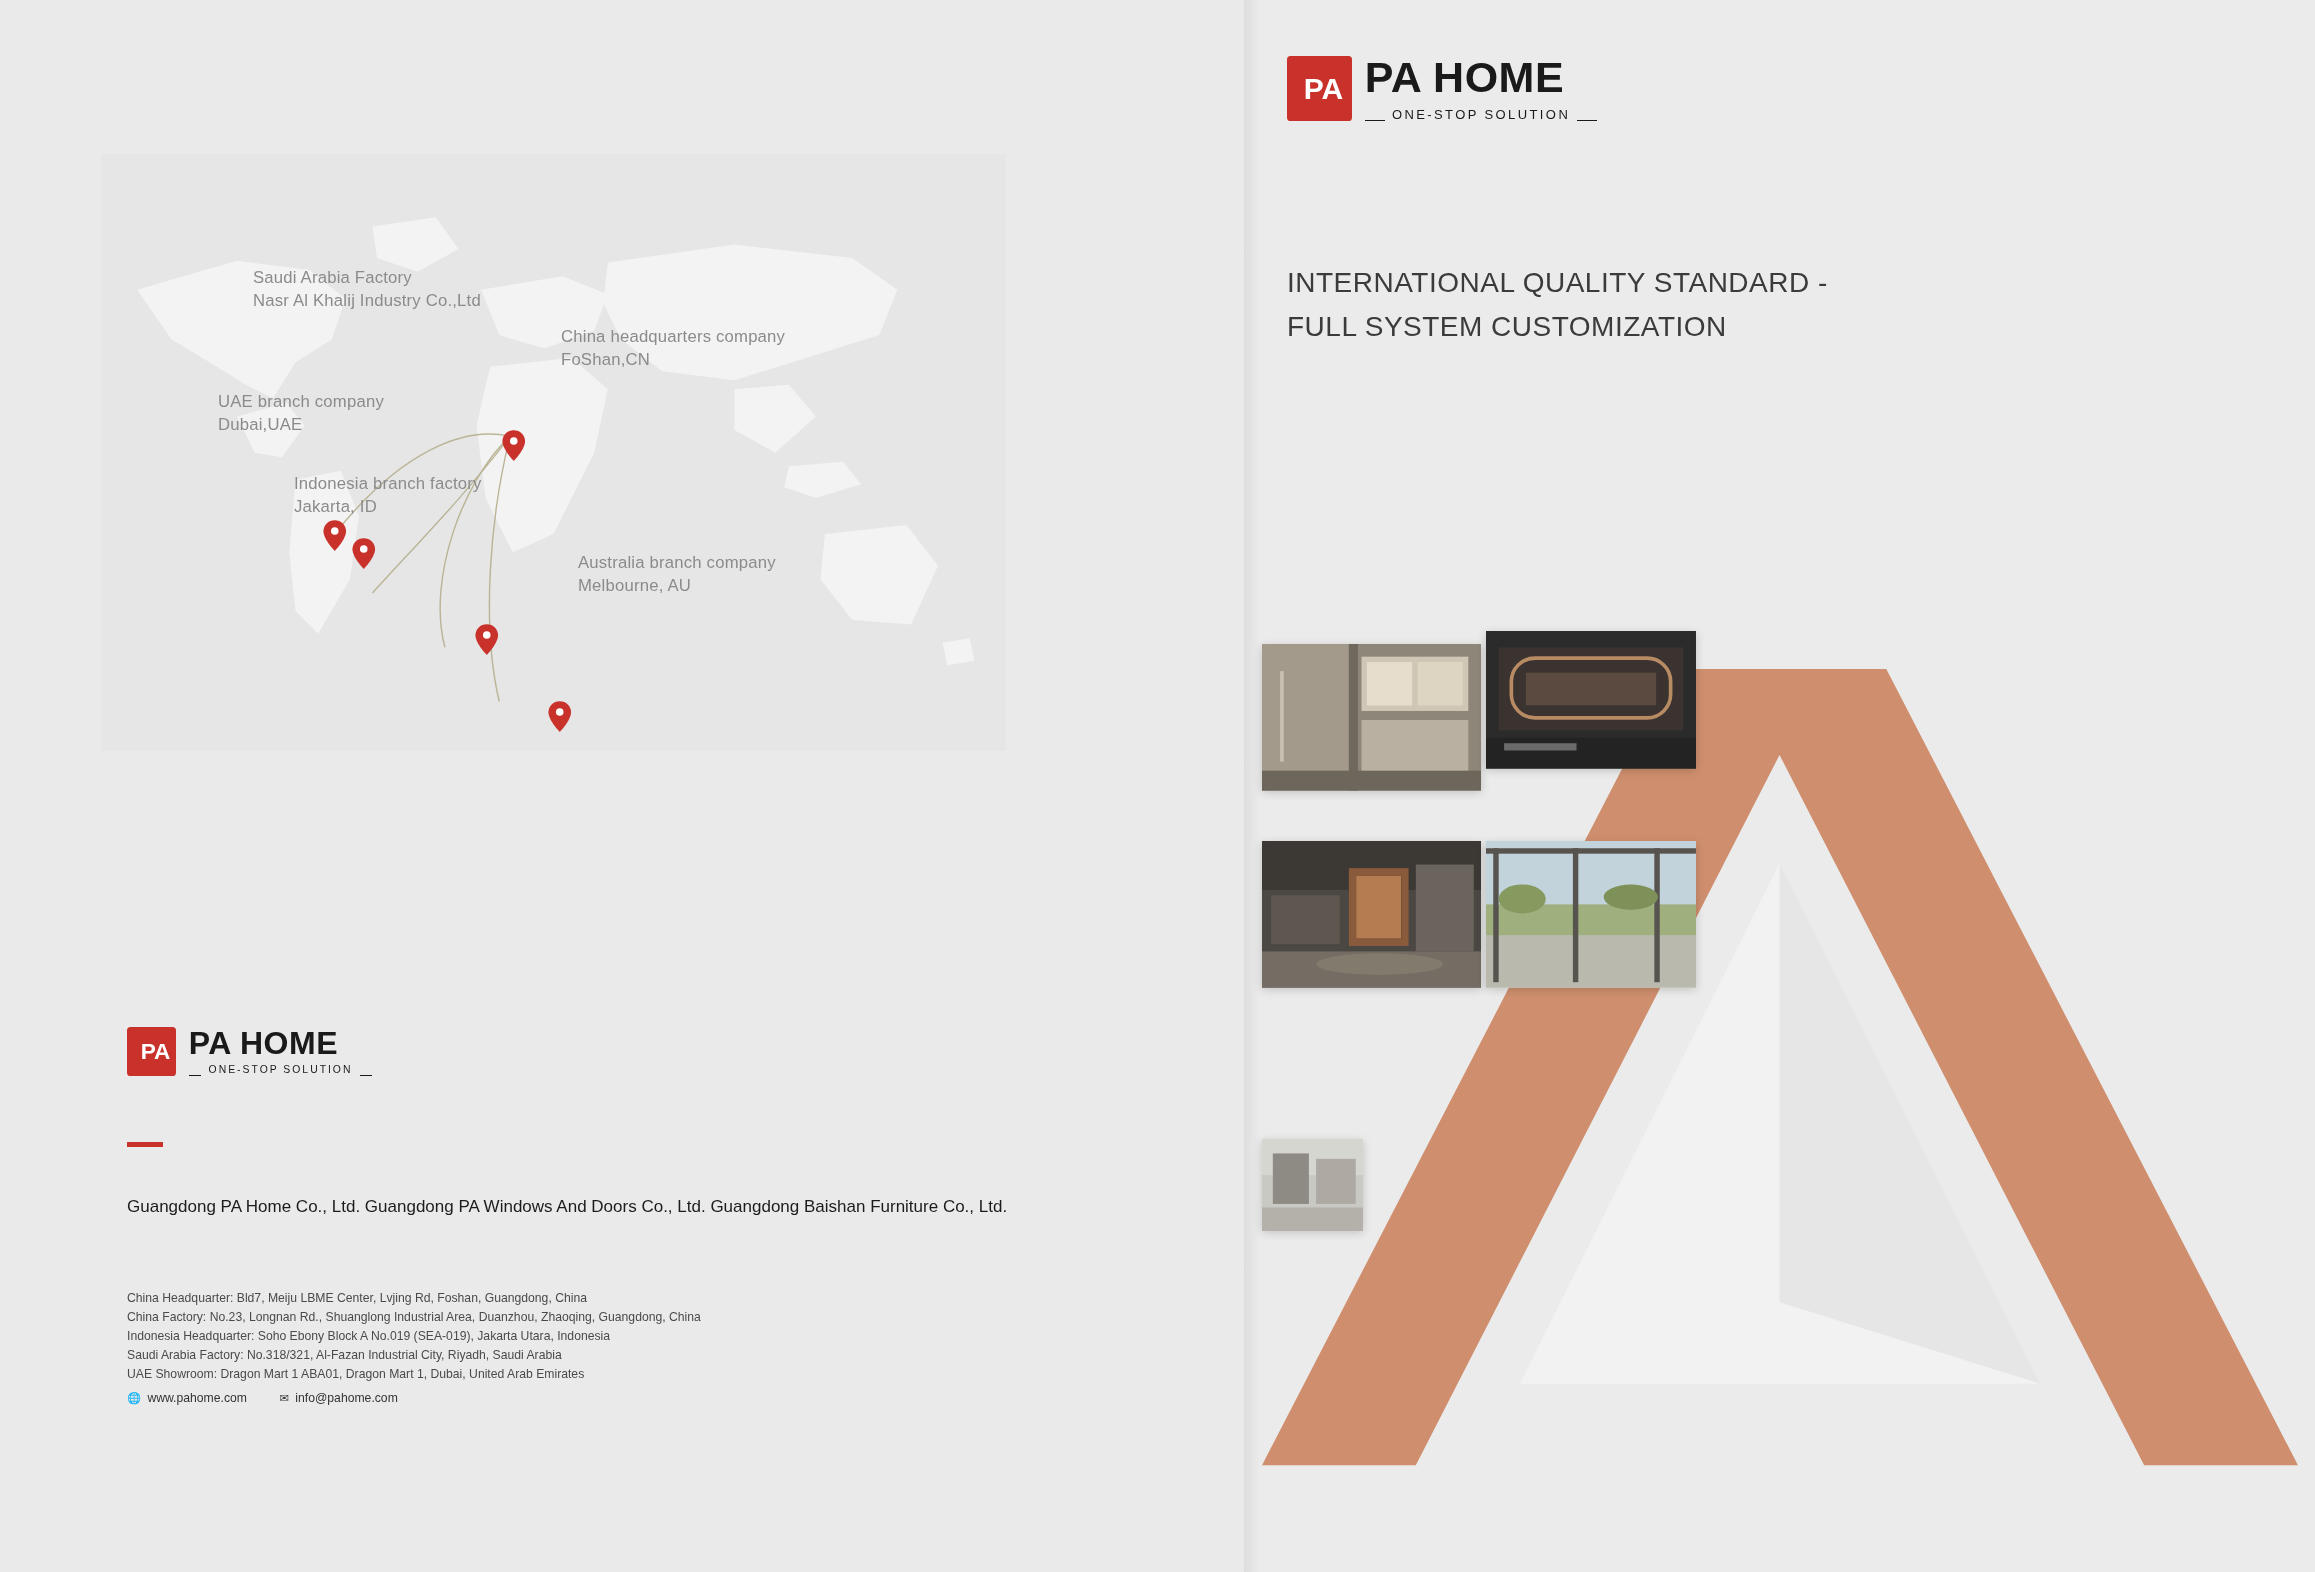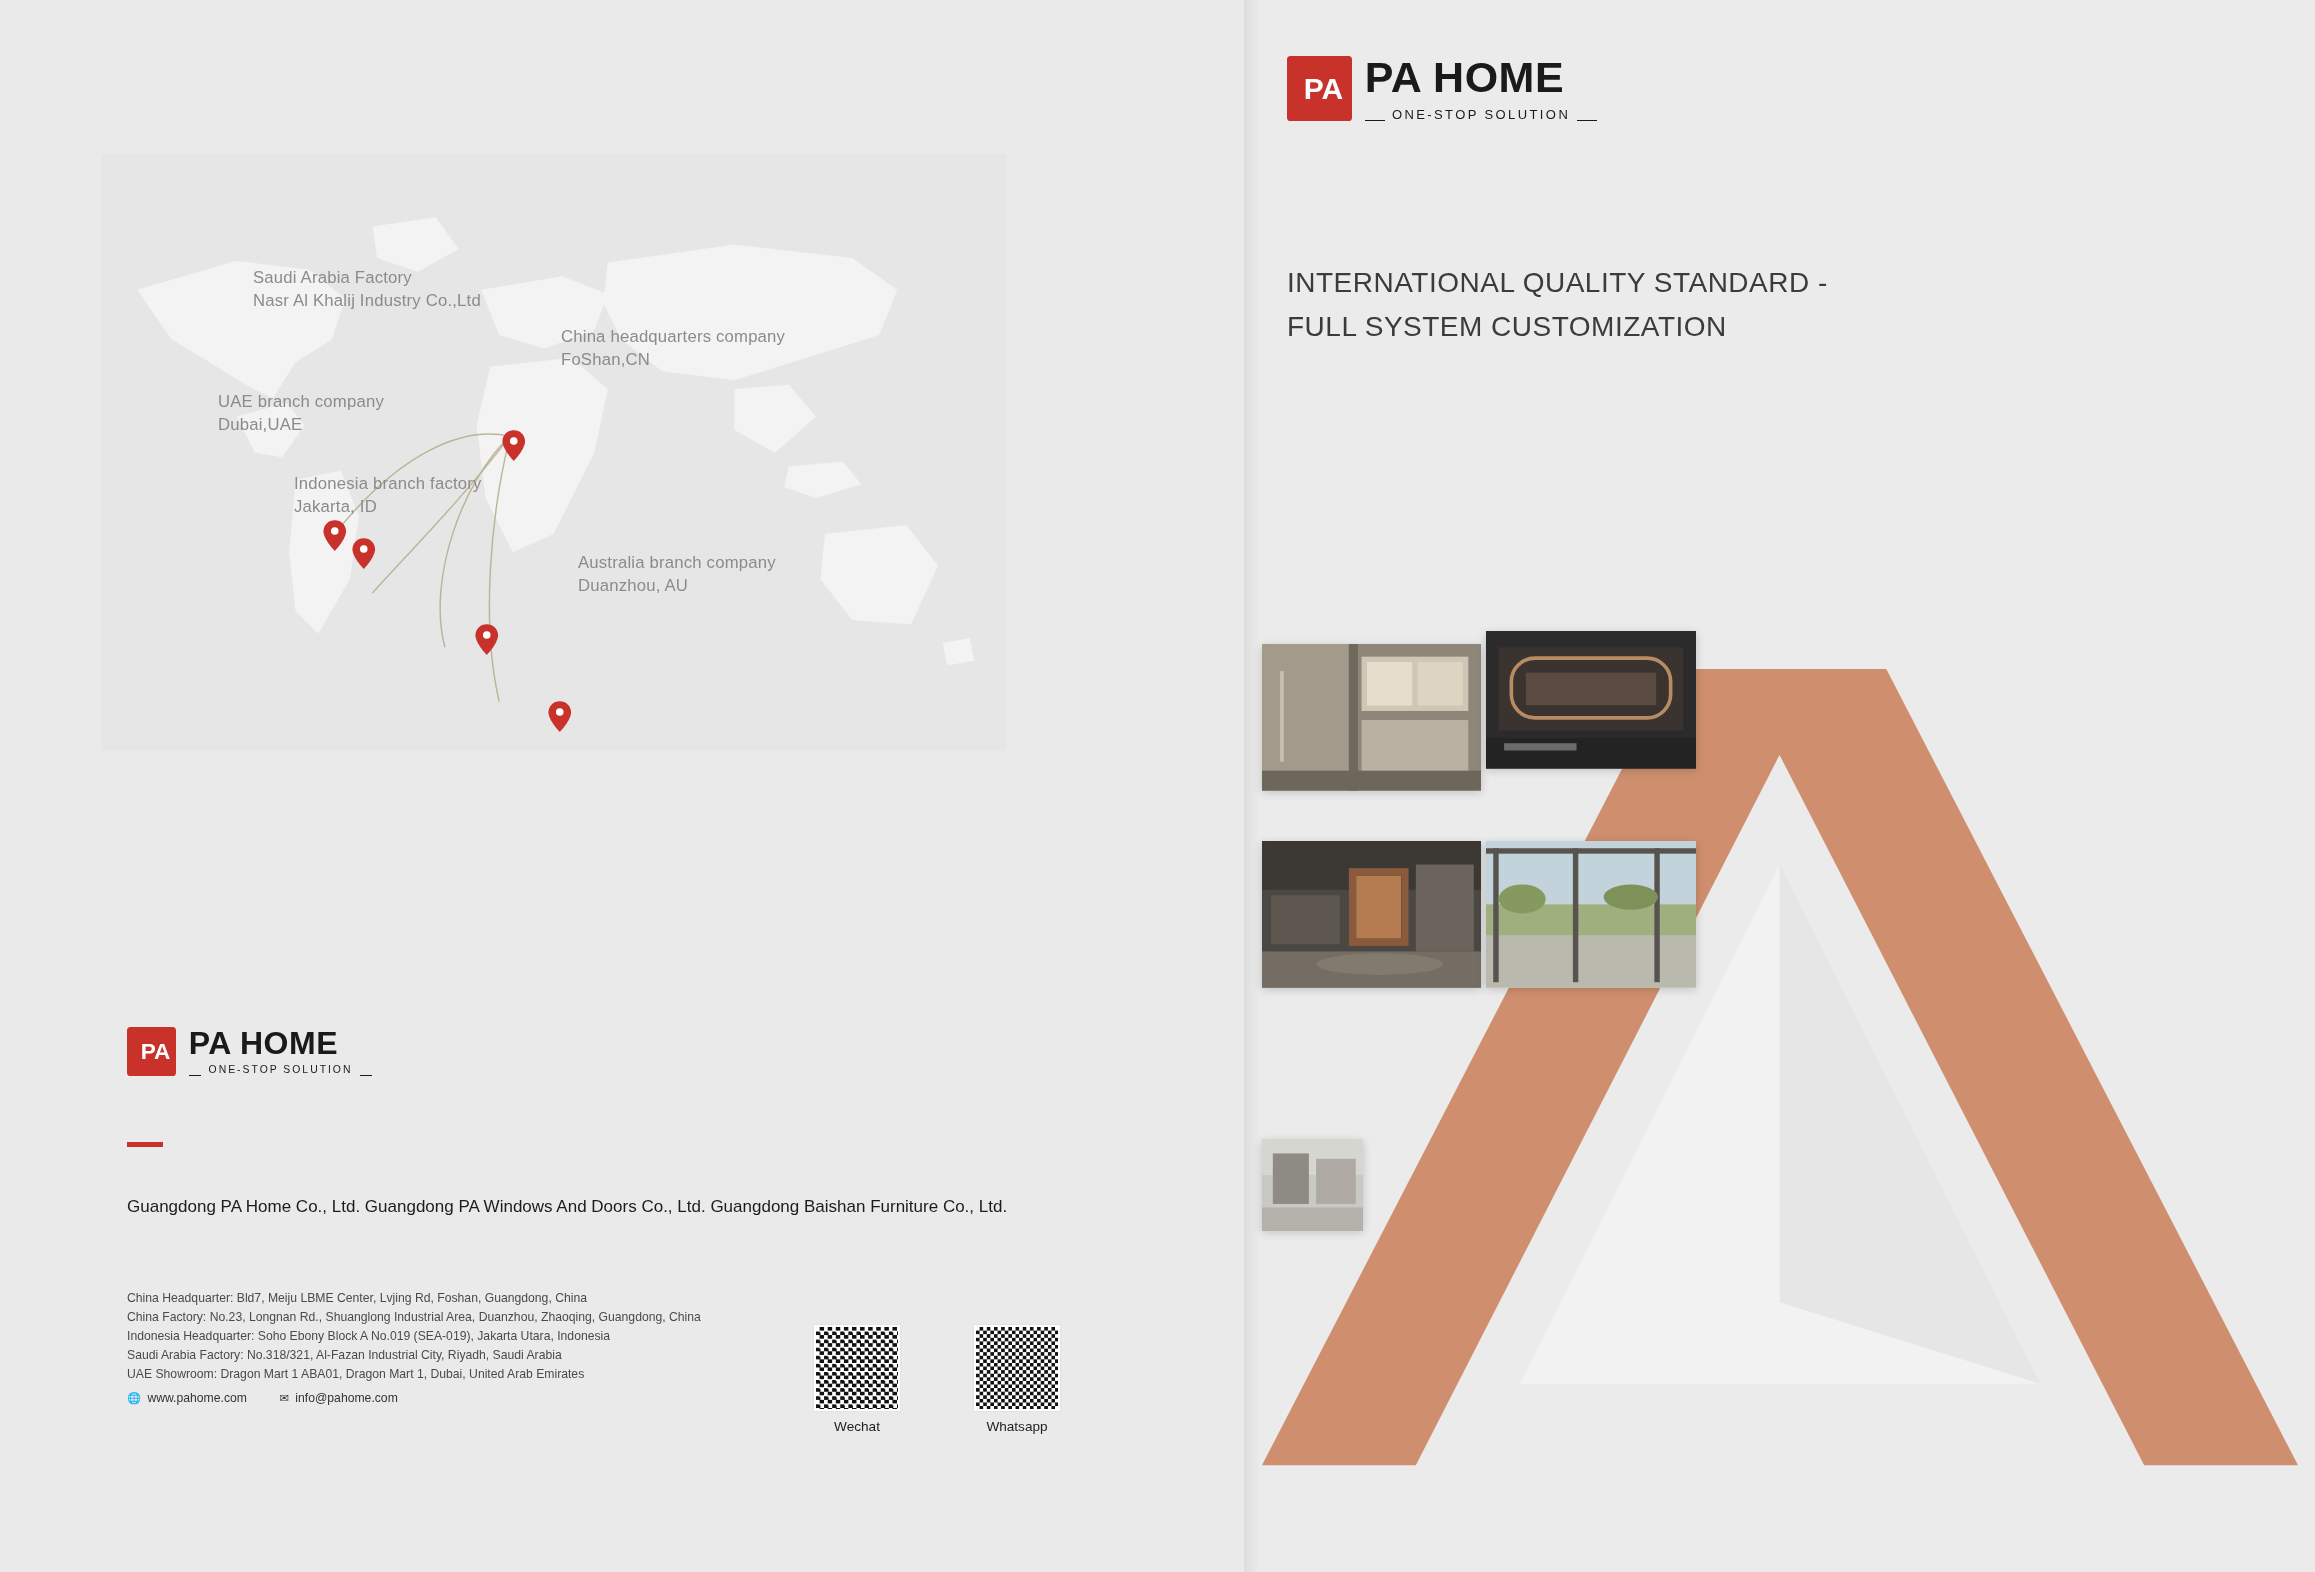--- a/index.html
+++ b/index.html
@@ -274,21 +274,21 @@
 
       <div class="map-label" style="left:152px; top:113px;">Saudi Arabia Factory
 Nasr Al Khalij Industry Co.,Ltd</div>
       <div class="map-label" style="left:460px; top:172px;">China headquarters company
 FoShan,CN</div>
       <div class="map-label" style="left:117px; top:237px;">UAE branch company
 Dubai,UAE</div>
       <div class="map-label" style="left:193px; top:319px;">Indonesia branch factory
 Jakarta, ID</div>
       <div class="map-label" style="left:477px; top:398px;">Australia branch company
-Duanzhou, AU</div>
+Melbourne, AU</div>
     </div>
 
     <div class="logo logo-footer">
       <div class="logo-mark">PA</div>
       <div class="logo-text">
         <div class="logo-name">PA HOME</div>
         <div class="logo-tag">
           <span class="rule"></span>
           <span>ONE-STOP SOLUTION</span>
           <span class="rule r2"></span>
@@ -310,30 +310,20 @@
 UAE Showroom: Dragon Mart 1 ABA01, Dragon Mart 1, Dubai, United Arab Emirates</div>
       <div class="contact-line">
         <span class="ic">🌐</span>
         <span>www.pahome.com</span>
         <span class="sep"></span>
         <span class="ic">✉</span>
         <span>info@pahome.com</span>
       </div>
     </div>
 
-    <div class="qr-wrap">
-      <div class="qr-item">
-        <div class="qr"></div>
-        <div class="qr-label">Wechat</div>
-      </div>
-      <div class="qr-item">
-        <div class="qr wa"></div>
-        <div class="qr-label">Whatsapp</div>
-      </div>
-    </div>
   </div>
 
   <div class="right">
     <div class="edge-fade"></div>
 
     <div class="logo logo-top">
       <div class="logo-mark">PA</div>
       <div class="logo-text">
         <div class="logo-name">PA HOME</div>
         <div class="logo-tag">

